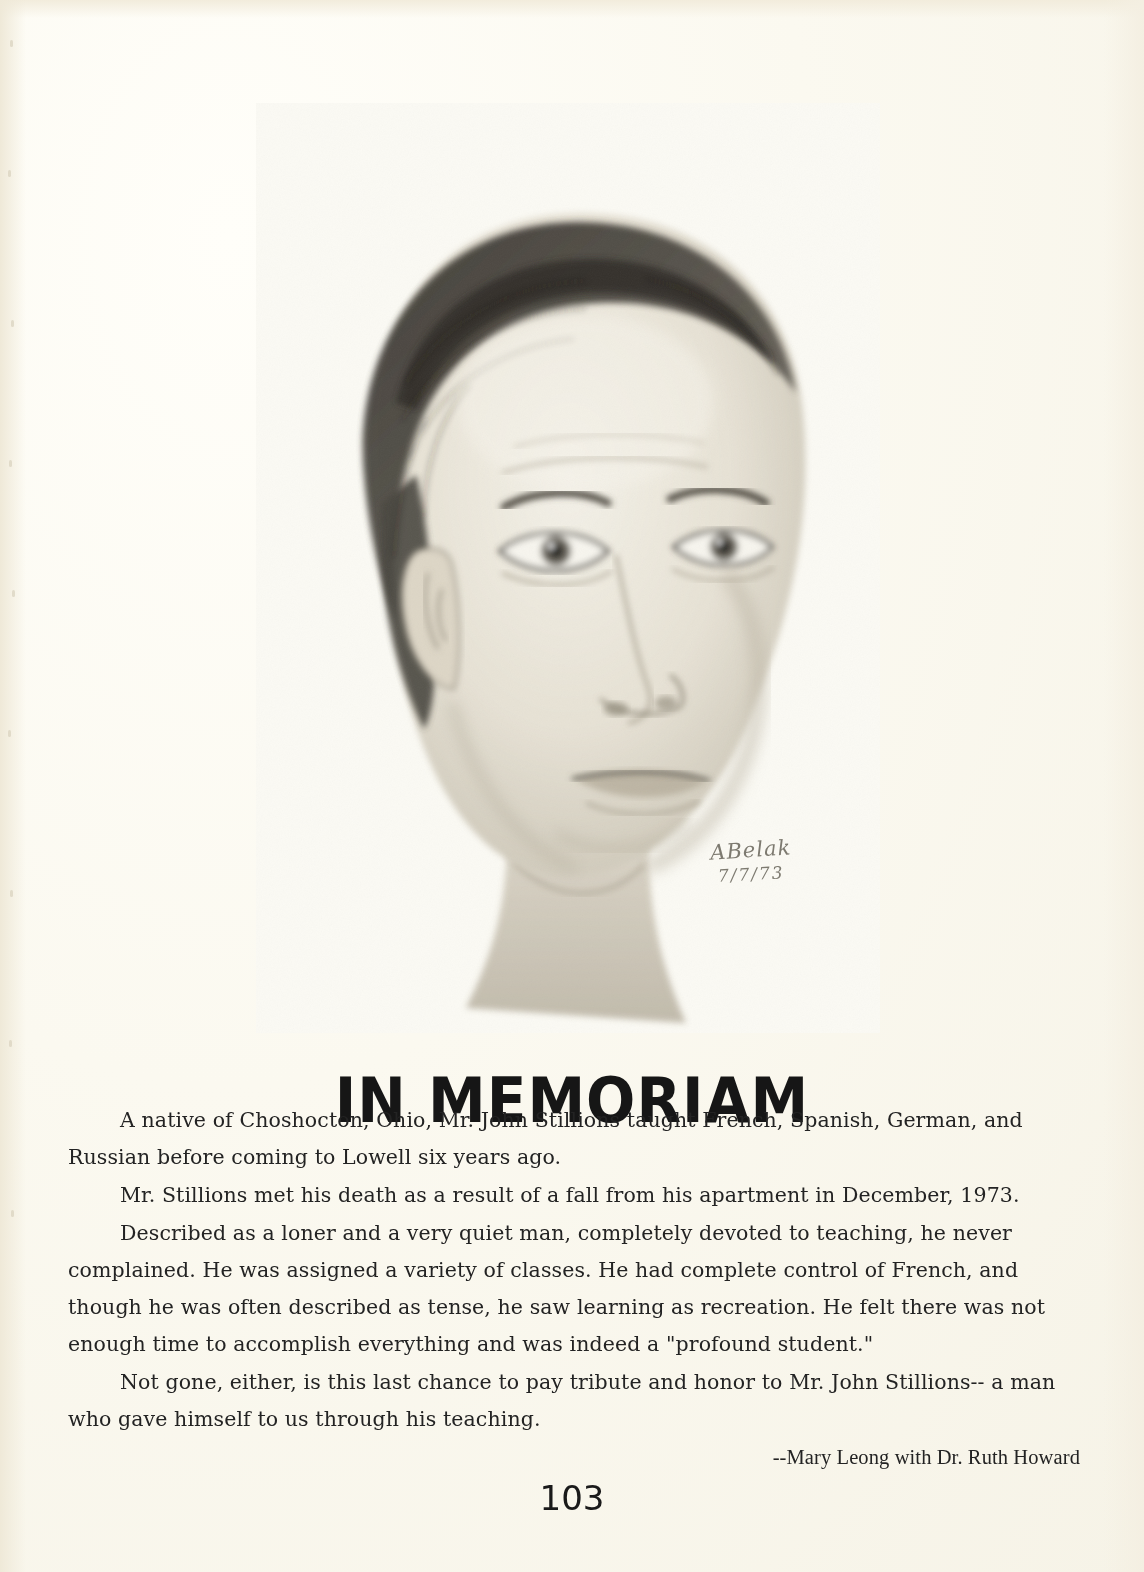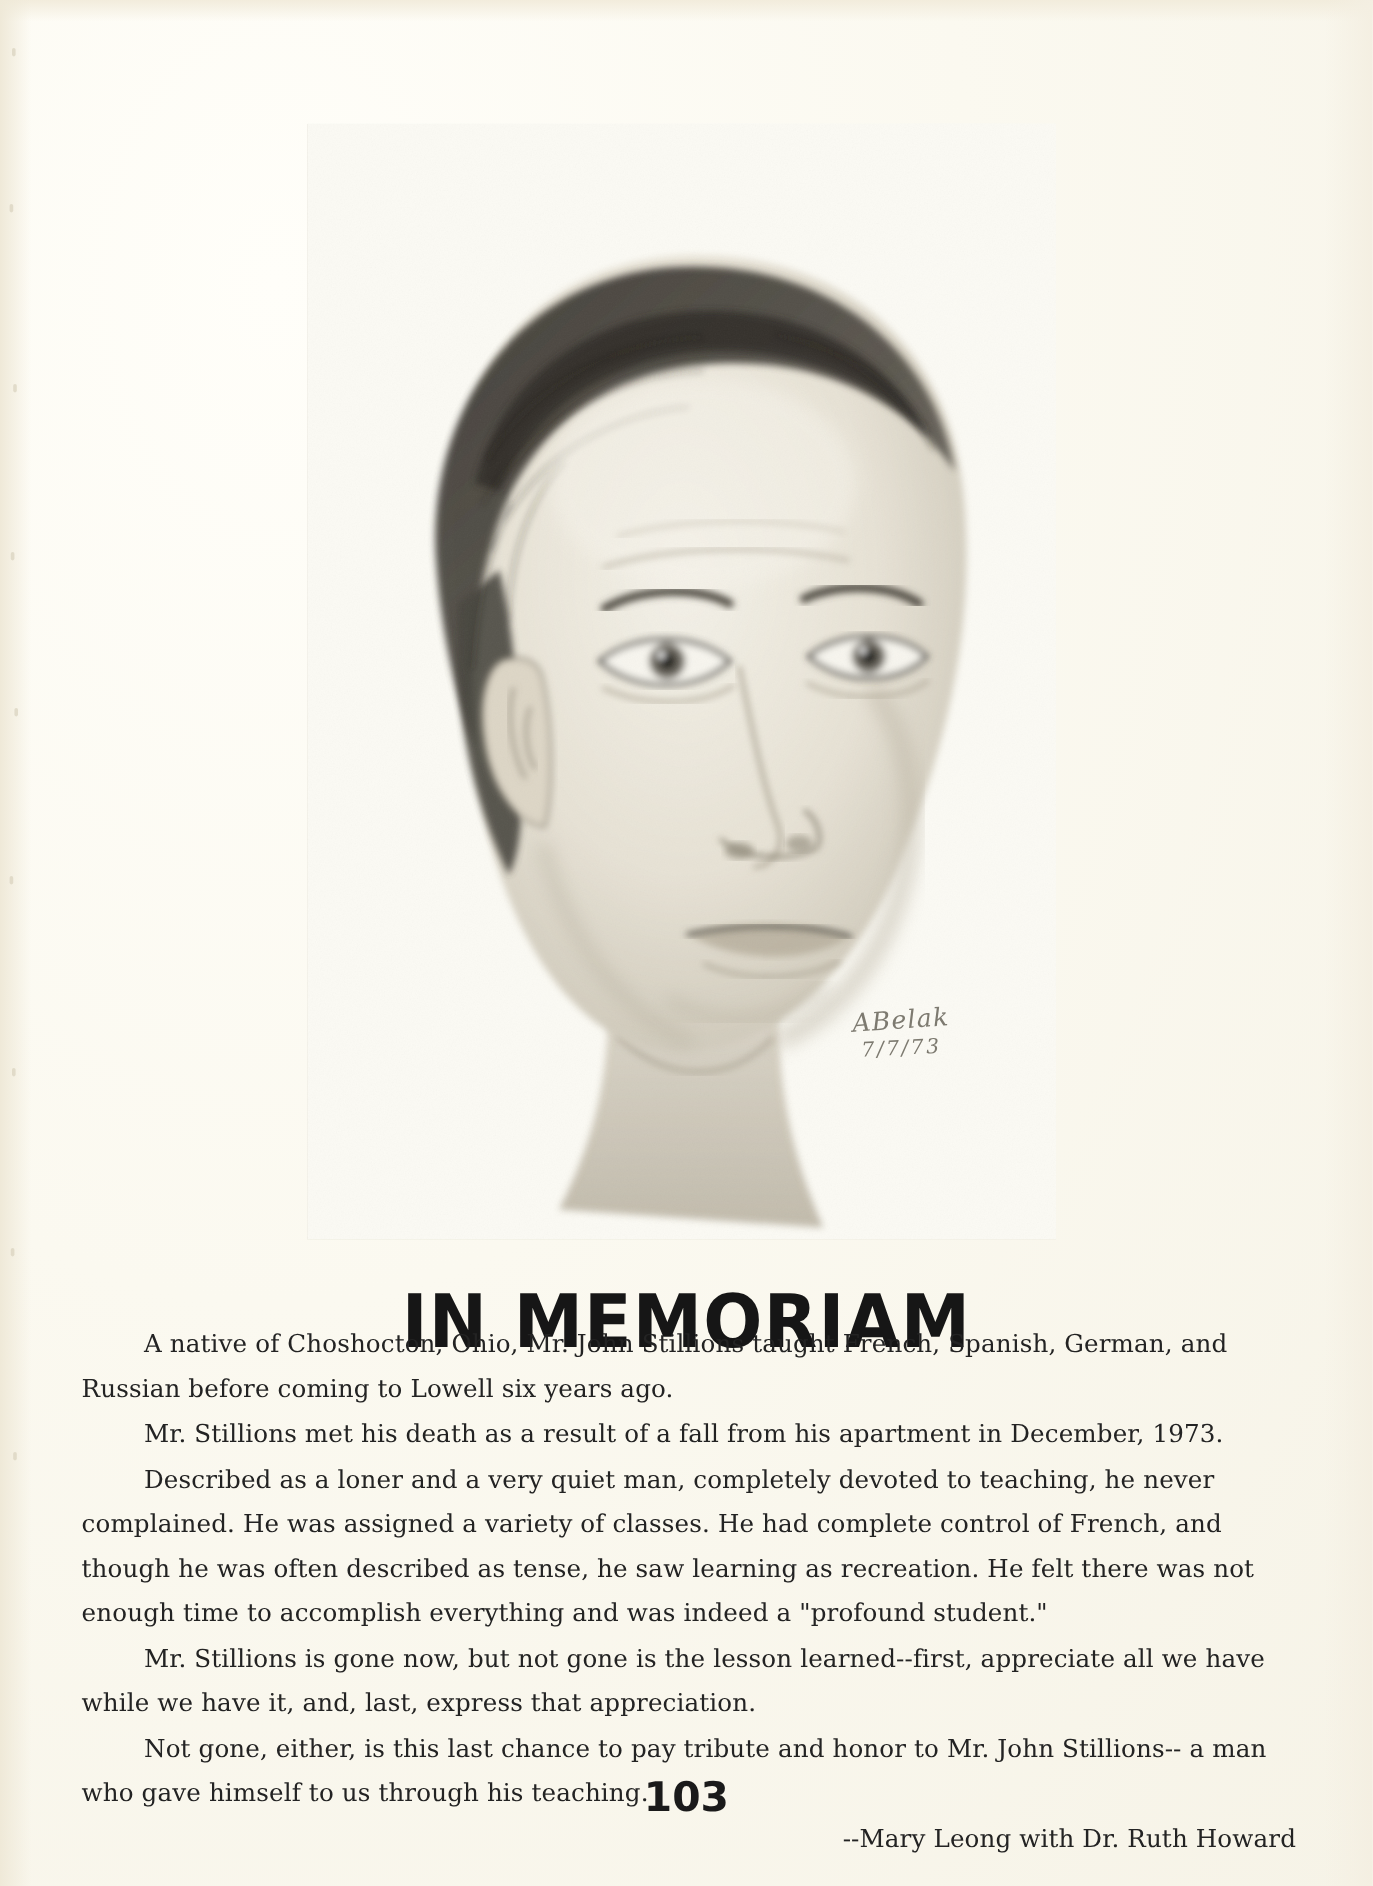--- a/index.html
+++ b/index.html
@@ -115,28 +115,29 @@
   }
   .article p {
     margin: 0 0 1px 0;
     text-indent: 52px;
     letter-spacing: .1px;
   }
   .byline {
     margin-top: 6px;
     text-align: right;
     text-indent: 0;
+    font-family: Liberation Serif, serif;
   }
   .page-number {
     position: absolute;
     left: 0; right: 0;
     top: 1478px;
     text-align: center;
     font-family: "DejaVu Sans", sans-serif;
-    font-weight: bold;
+    font-weight: normal;
     font-size: 34px;
     color: #1a1a1a;
   }
 </style>
 </head>
 <body>
 
 <div class="page">
   <div class="edge-top"></div>
   <div class="edge-left"></div>
@@ -260,19 +261,18 @@
       <span class="date">7/7/73</span>
     </div>
   </div>
 
   <h1 class="memoriam-title">IN MEMORIAM</h1>
 
   <div class="article">
     <p>A native of Choshocton, Ohio, Mr. John Stillions taught French, Spanish, German, and Russian before coming to Lowell six years ago.</p>
     <p>Mr. Stillions met his death as a result of a fall from his apartment in December, 1973.</p>
     <p>Described as a loner and a very quiet man, completely devoted to teaching, he never complained.  He was assigned a variety of classes.  He had complete control of French, and though he was often described as tense, he saw learning as recreation.  He felt there was not enough time to accomplish everything and was indeed a "profound student."</p>
-    <p>Mr. Stillions is gone now, but not gone is the lesson learned--first, appreciate all we have while we have it, and, last, express that appreciation.</p>
     <p>Not gone, either, is this last chance to pay tribute and honor to Mr. John Stillions-- a man who gave himself to us through his teaching.</p>
     <p class="byline">--Mary Leong with Dr. Ruth Howard</p>
   </div>
 
   <div class="page-number">103</div>
 </div>
 
 </body></html>

